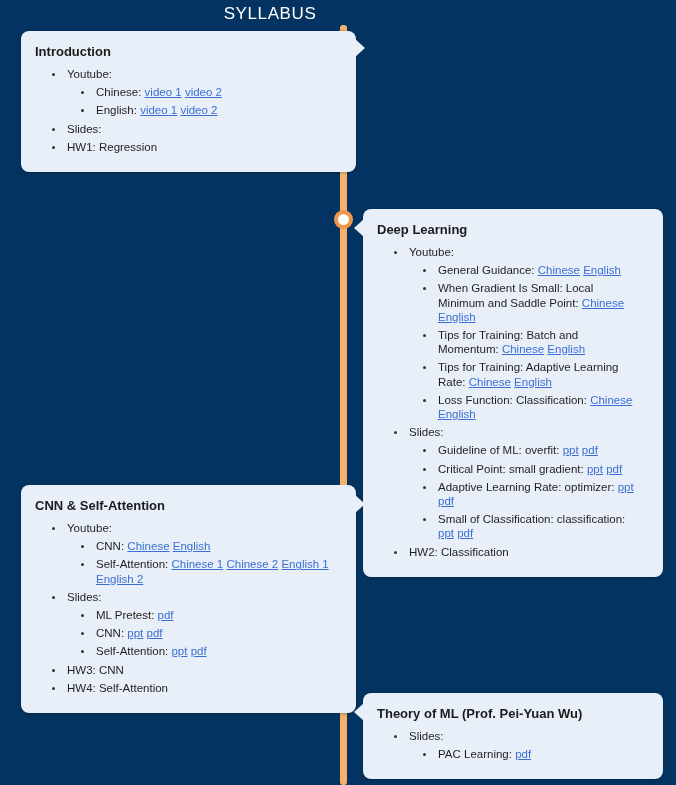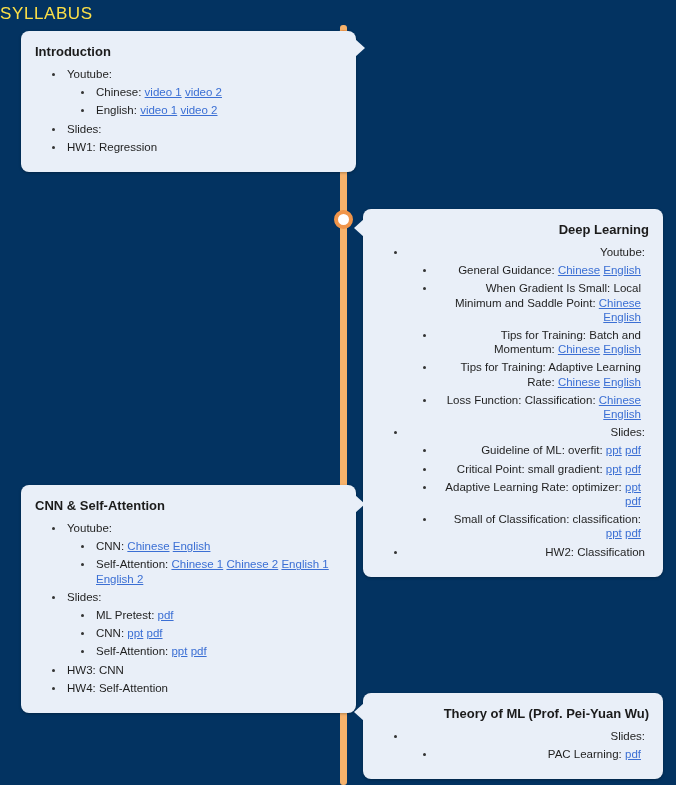--- a/index.html
+++ b/index.html
@@ -16,22 +16,22 @@
     overflow: hidden;
     position: relative;
   }
 
   
   .page-title {
     position: absolute;
     top: 3px;
     left: 0;
     width: 540px;
-    text-align: left;
-    color: #fde047;
+    text-align: center;
+    color: #ffffff;
     font-size: 17px;
     letter-spacing: 0.6px;
     font-weight: 400;
     line-height: 22px;
   }
 
   
   .timeline-line {
     position: absolute;
     left: 340px;
@@ -55,21 +55,21 @@
   
   .card {
     position: absolute;
     background: #e9eff8;
     border-radius: 8px;
     box-shadow: 0 1px 3px rgba(0,0,0,0.28);
     box-sizing: border-box;
     padding: 12px 14px 14px 14px;
   }
   .card.left  { left: 21px;  width: 335px; }
-  .card.right { left: 363px; width: 300px; text-align: right; }
+  .card.right { left: 363px; width: 300px; }
 
   
   .tail {
     position: absolute;
     width: 0;
     height: 0;
     border-top: 9px solid transparent;
     border-bottom: 9px solid transparent;
   }
   .card.left  > .tail {

